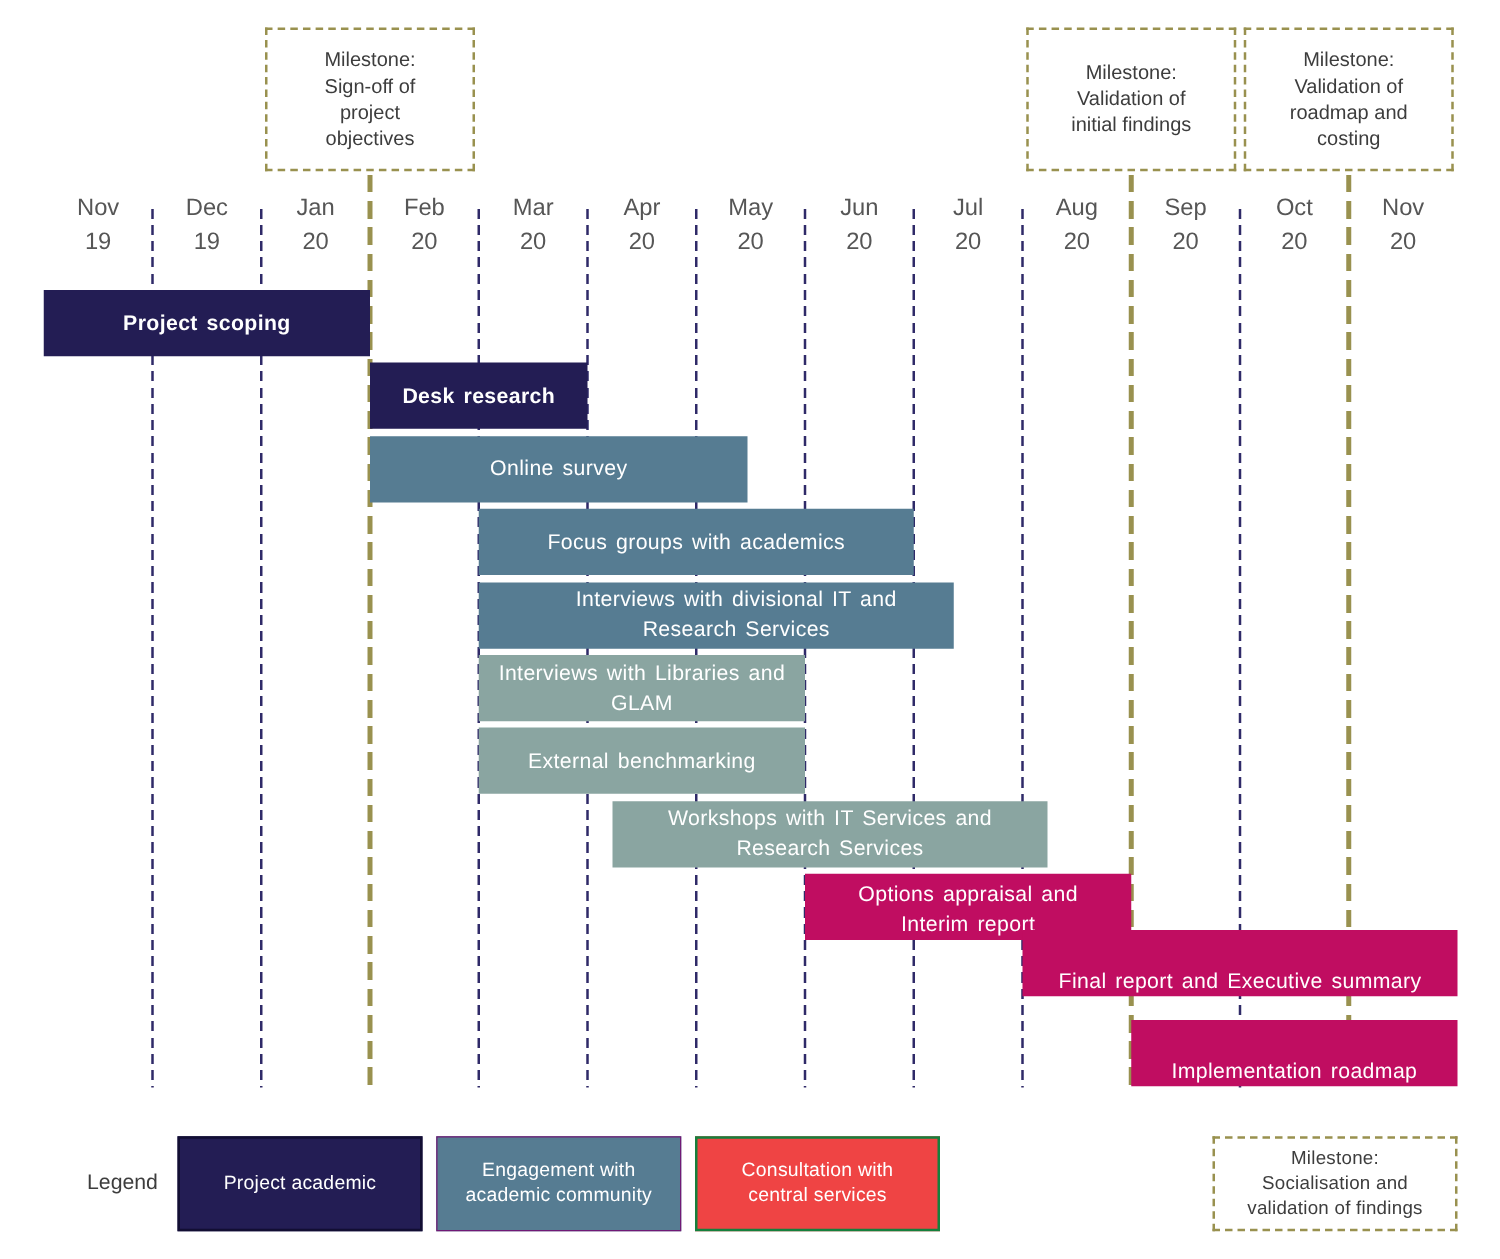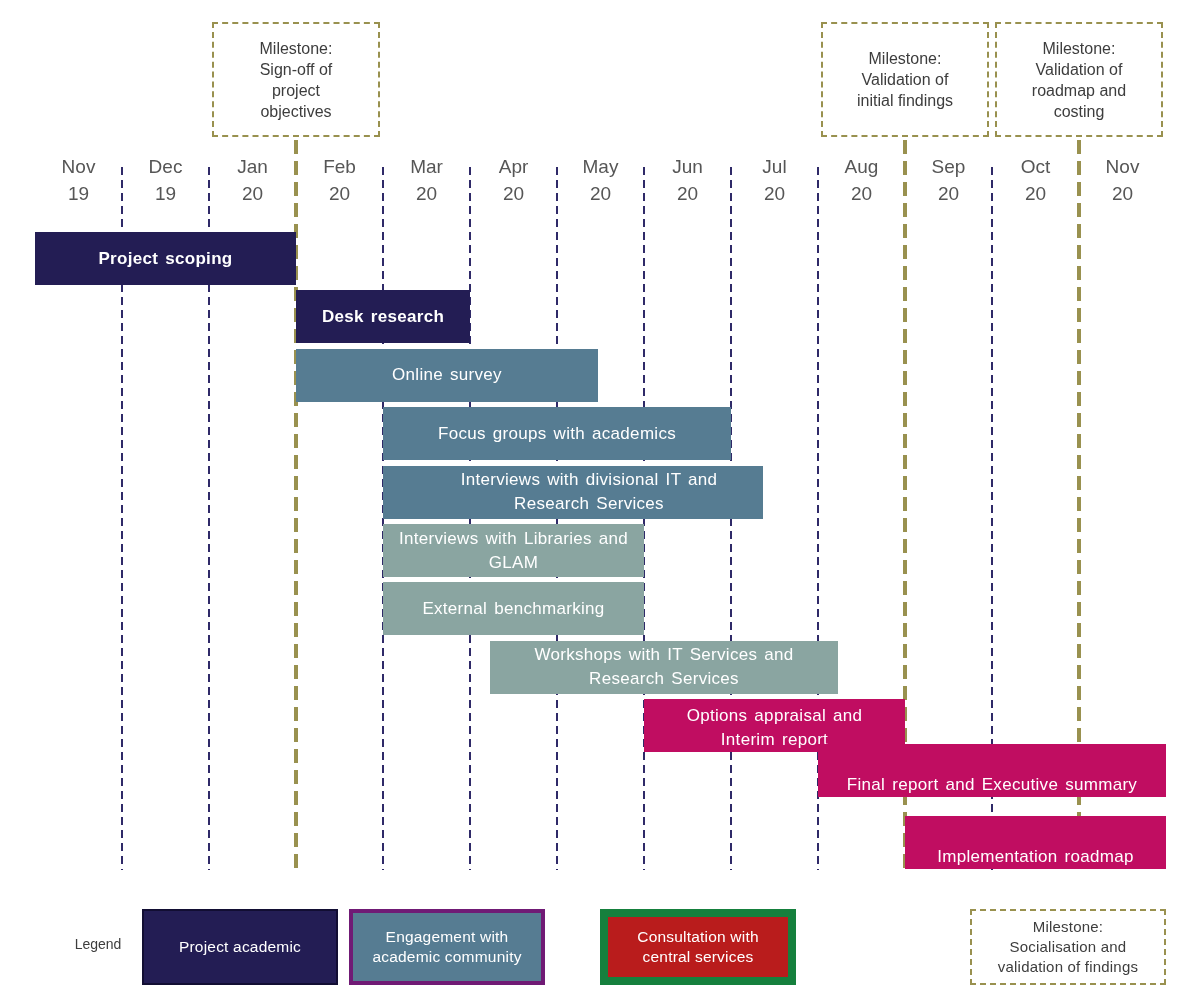--- a/index.html
+++ b/index.html
@@ -31,31 +31,31 @@
   .mbox {
     position:absolute; top:22px; height:115px; width:168px; z-index:4;
     background:#ffffff; border:2px dashed #99914f; box-sizing:border-box;
     display:flex; align-items:center; justify-content:center;
     text-align:center; color:#3d3d3d; font-size:16px; line-height:21px;
     white-space:pre-line;
   }
   
   .legend-label {
     position:absolute; left:56px; top:936px; width:84px; text-align:center;
-    color:#3d3d3d; font-size:14px; z-index:2;
+    color:#3d3d3d; font-size:17px; z-index:2;
   }
   .lbox {
     position:absolute; top:909px; height:76px; width:196px; z-index:3;
     box-sizing:border-box; display:flex; align-items:center; justify-content:center;
     text-align:center; color:#ffffff; font-size:15.5px; line-height:20px;
     white-space:pre-line; letter-spacing:0.2px;
   }
   .lbox.inception { background:#231d54; border:2px solid #120e33; }
-  .lbox.academic  { background:#567c92; border:4px solid #701a75; }
-  .lbox.central   { background:#b91c1c; border:8px solid #15803d;margin-left:44px; }
+  .lbox.academic  { background:#567c92; border:1px solid #701a75; }
+  .lbox.central   { background:#ef4444; border:2px solid #15803d; }
   .lbox.analysis  { background:#c00d61; border:2px solid #1b1646; }
   .lbox.milestone { background:#ffffff; border:2px dashed #99914f; color:#3d3d3d; font-size:15px; }
 </style>
 </head>
 <body>
 
 <div class="canvas" id="chart">
   <span class="legend-label">Legend</span>
 <div class="month" style="left: 35px;">
       <div>Nov</div>

